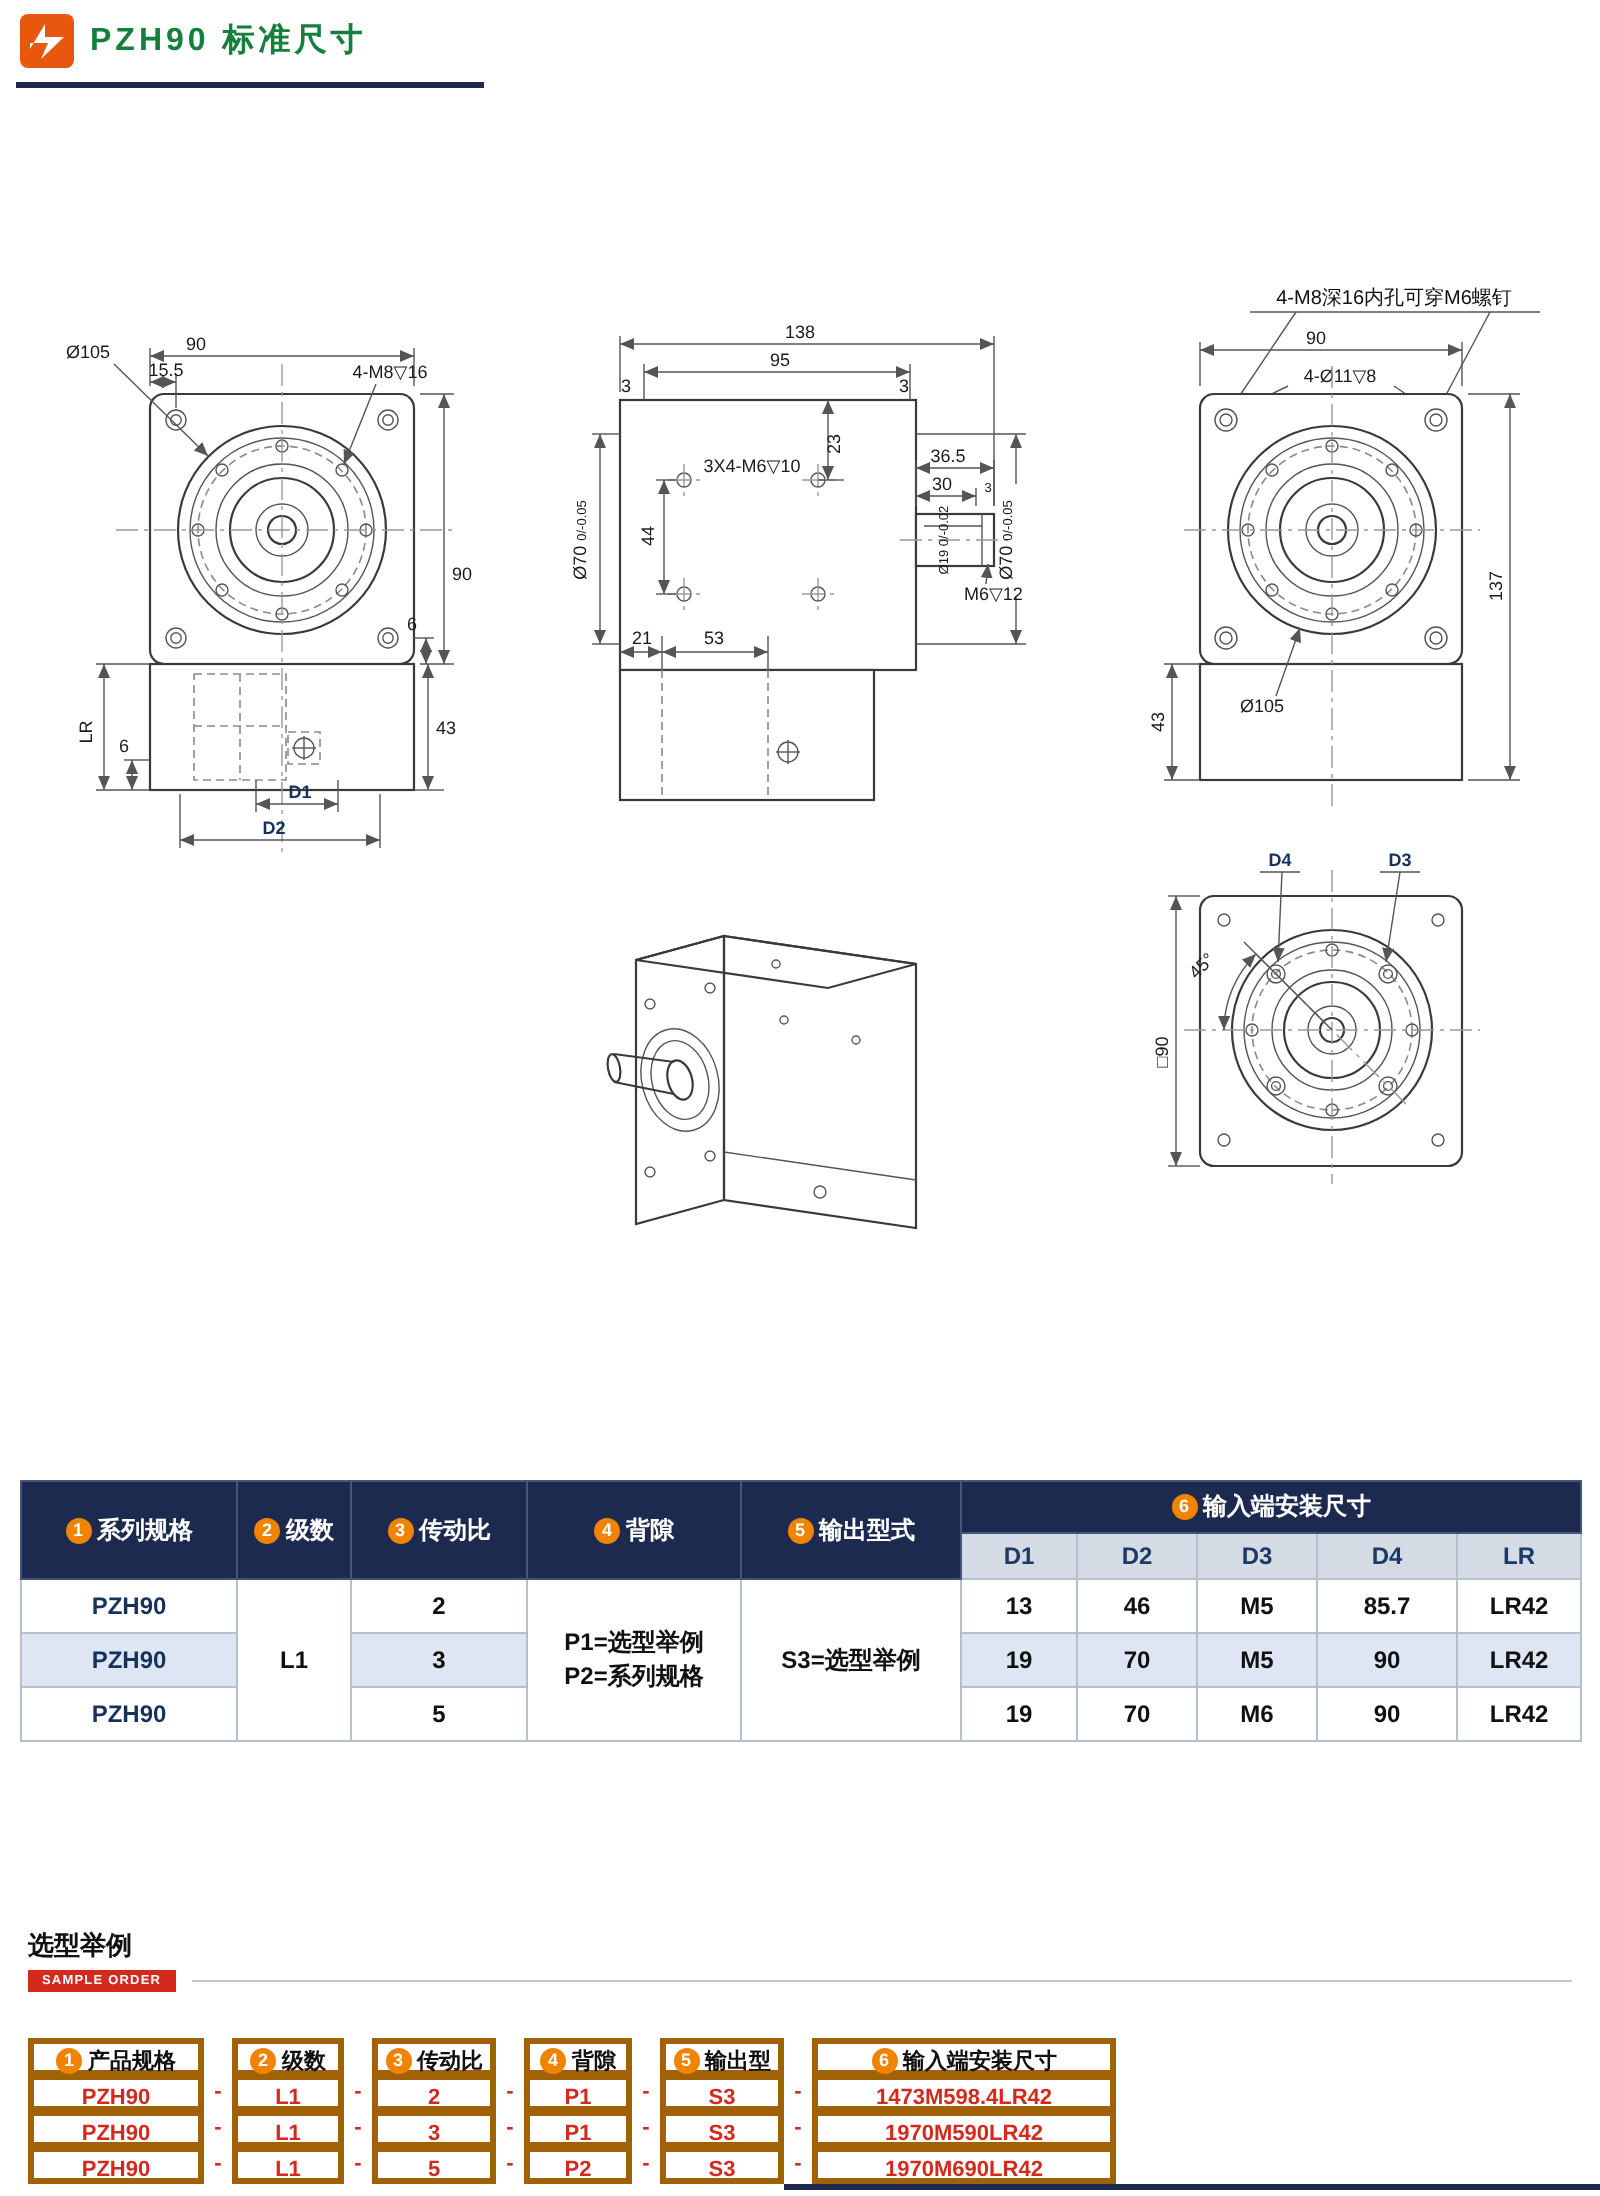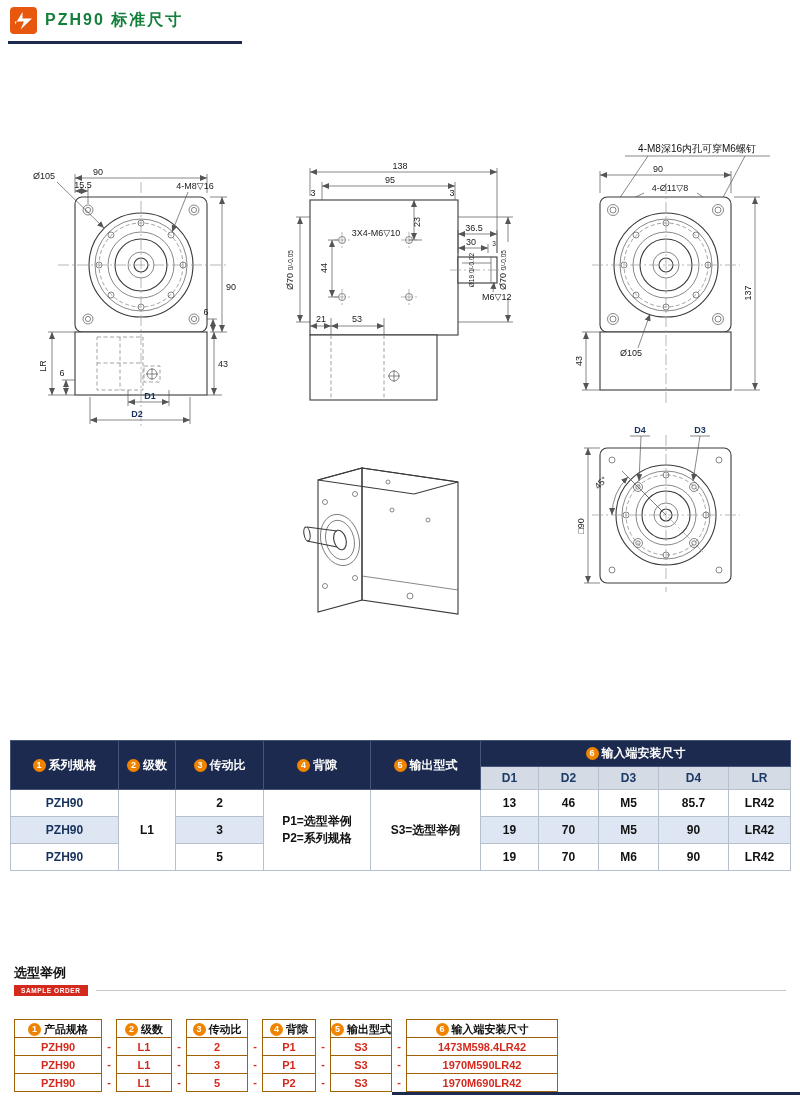--- a/index.html
+++ b/index.html
@@ -44,21 +44,21 @@
   }
 
   
   .sample-section { position:absolute; top:948px; left:14px; width:772px;margin-top:16px; }
   .sample-title { font-size:13px; font-weight:bold; color:#111; }
   .badge-row { display:flex; align-items:center; margin-top:3px; }
   .badge { background:#d42a1e; color:#fff; font-size:6.5px; font-weight:bold; letter-spacing:0.6px; padding:2px 7px; }
   .badge-line { flex:1; height:1px; background:#c7c7c7; margin-left:8px; }
   .sample-table { margin-top:24px; font-size:11px; }
   .s-row { display:flex; align-items:stretch; margin-top:-1px; }
-  .s-cell { border:1px solid #a16207; height:19px; line-height:19px; text-align:center; background:#fff; box-sizing:border-box; }
+  .s-cell { border:3px solid #a16207; height:19px; line-height:19px; text-align:center; background:#fff; box-sizing:border-box; }
   .s-gap { width:14px; text-align:center; line-height:19px; font-weight:bold; color:#d42a1e; }
   .s-head .s-cell { font-weight:bold; color:#111; }
   .s-row.vals .s-cell { color:#d42a1e; font-weight:bold; }
   .w1{width:88px} .w2{width:56px} .w3{width:62px} .w4{width:54px} .w5{width:62px} .w6{width:152px}
 
   .footer-rule { position:absolute; top:1092px; left:392px; width:408px; height:3px; background:#1b2a4e; }
 </style>
 </head>
 <body>
 

